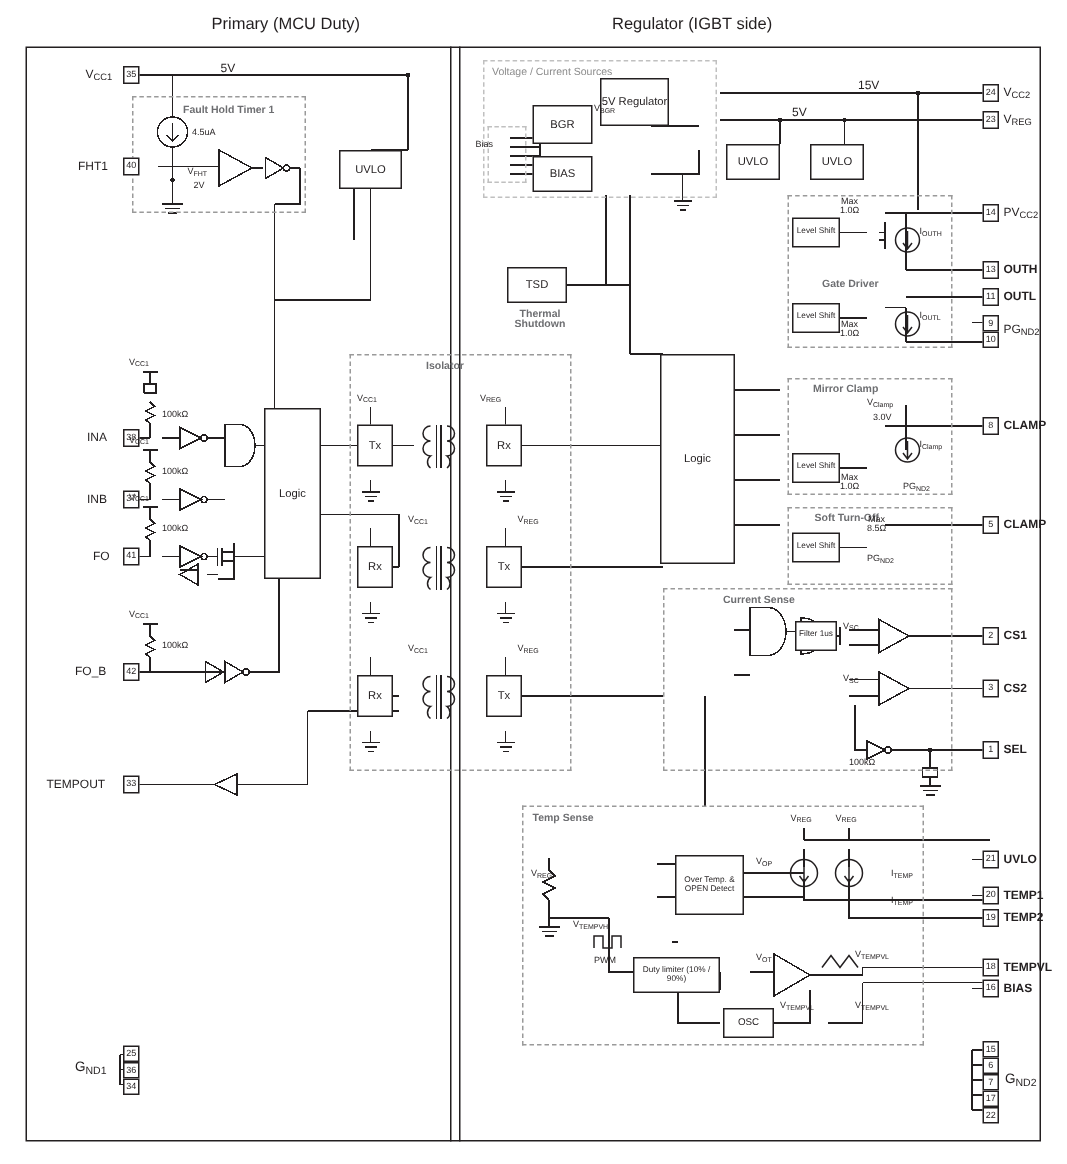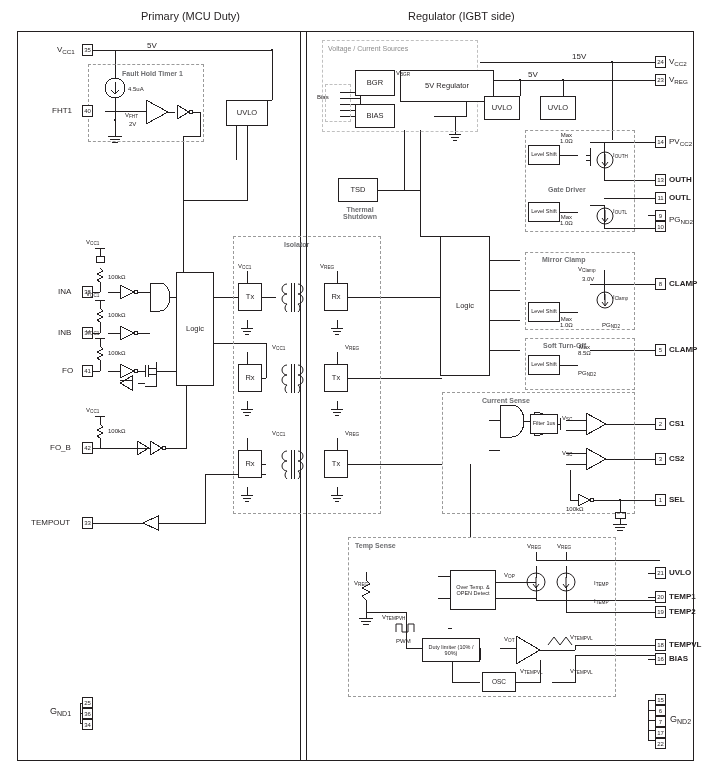--- a/index.html
+++ b/index.html
@@ -361,21 +361,21 @@
   <div class="lbl s7 b" style="left:548px;top:186px;color:#6d6e71;">Gate Driver</div>
   <div class="lbl s7 b" style="left:542px;top:256px;color:#6d6e71;">Mirror Clamp</div>
   <div class="lbl s7 b" style="left:543px;top:342px;color:#6d6e71;">Soft Turn-Off</div>
   <div class="lbl s7 b" style="left:482px;top:397px;color:#6d6e71;">Current Sense</div>
   <div class="lbl s7 b" style="left:355px;top:542px;color:#6d6e71;">Temp Sense</div>
   <div class="lbl s7 b" style="left:332px;top:206px;color:#6d6e71;width:56px;white-space:normal;text-align:center;">Thermal Shutdown</div>
 
   <div class="boxc" style="left:226px;top:100px;width:42px;height:26px;">UVLO</div>
   <div class="boxc" style="left:355px;top:70px;width:40px;height:26px;">BGR</div>
   <div class="boxc" style="left:355px;top:104px;width:40px;height:24px;">BIAS</div>
-  <div class="boxc" style="left:400px;top:70px;width:94px;height:32px;">5V Regulator</div>
+  <div class="boxc" style="left:400px;top:52px;width:46px;height:32px;">5V Regulator</div>
   <div class="boxc" style="left:484px;top:96px;width:36px;height:24px;">UVLO</div>
   <div class="boxc" style="left:540px;top:96px;width:36px;height:24px;">UVLO</div>
   <div class="boxc" style="left:338px;top:178px;width:40px;height:24px;">TSD</div>
 
   <div class="boxc" style="left:176px;top:272px;width:38px;height:114px;">Logic</div>
   <div class="boxc" style="left:440px;top:236px;width:50px;height:140px;">Logic</div>
 
   <div class="boxc" style="left:238px;top:283px;width:24px;height:28px;">Tx</div>
   <div class="boxc" style="left:324px;top:283px;width:24px;height:28px;">Rx</div>
   <div class="boxc" style="left:238px;top:364px;width:24px;height:28px;">Rx</div>

